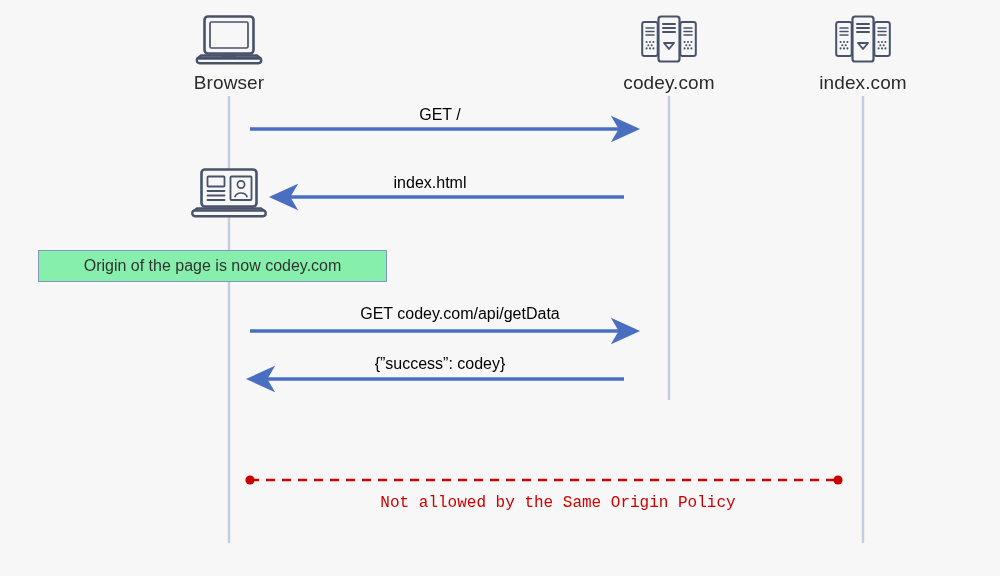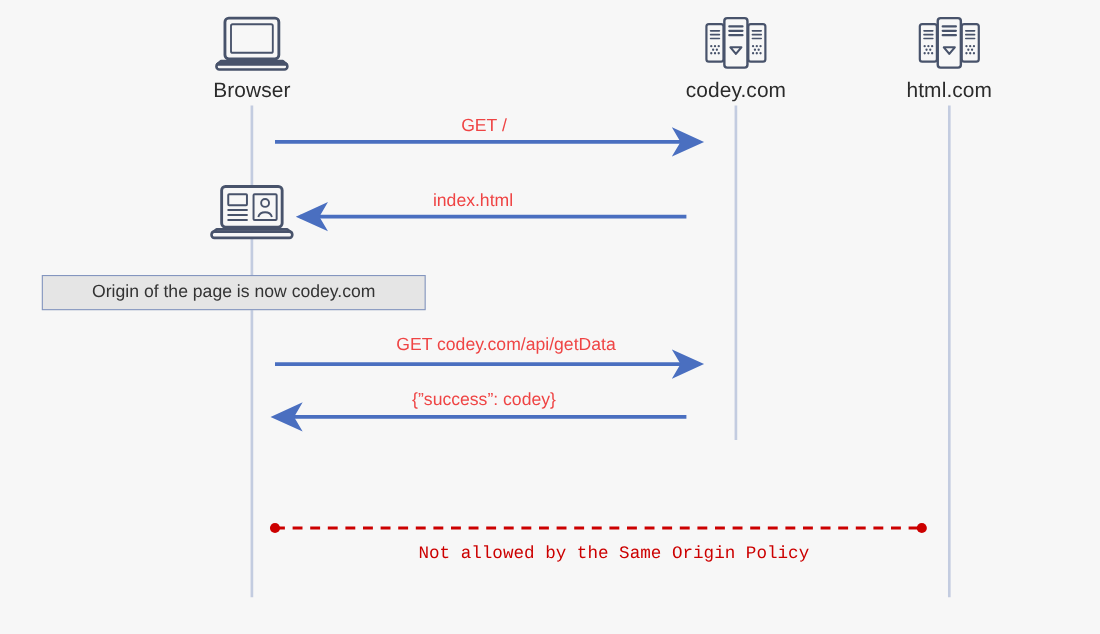--- a/index.html
+++ b/index.html
@@ -26,32 +26,32 @@
     font-size: 19px;
     color: #2b2b2b;
     text-align: center;
     white-space: nowrap;
     transform: translateX(-50%);
     letter-spacing: 0.1px;
   }
   .msg-label {
     position: absolute;
     font-size: 16px;
-    color: #ef4444;
+    color: #000000;
     text-align: center;
     white-space: nowrap;
     transform: translateX(-50%);
   }
   .msg-label.denied {
     color: #cc0000;
     font-family: Liberation Mono, monospace;
   }
   .note-box {
     position: absolute;
-    background: #e5e5e5;
+    background: #86efac;
     border: 1.5px solid #8496bf;
     box-sizing: border-box;
     display: flex;
     align-items: center;
     justify-content: center;
     font-size: 16px;
     color: #333333;
     white-space: nowrap;
   }
   .icon-wrap {
@@ -177,21 +177,21 @@
       <circle cx="52" cy="17.5" r="3.6" fill="none" stroke="#48536b" stroke-width="1.7"></circle>
       <path d="M45.8,30.2 a6.4,5.6 0 0 1 12.4,0" fill="none" stroke="#48536b" stroke-width="1.7"></path>
 
       <path d="M4,44.5 L76,44.5 L72,41.5 L8,41.5 Z" fill="none" stroke="#48536b" stroke-width="2.4" stroke-linejoin="round"></path>
       <rect x="3.3" y="43.6" width="73.4" height="5.6" rx="2.6" ry="2.6" fill="#f7f7f7" stroke="#48536b" stroke-width="2.4"></rect>
     </svg>
   </div>
 
   <div class="participant-label" style="left:229px; top:72px;">Browser</div>
   <div class="participant-label" style="left:669px; top:72px;text-align:right;">codey.com</div>
-  <div class="participant-label" style="left:863px; top:72px;">html.com</div>
+  <div class="participant-label" style="left:863px; top:72px;">index.com</div>
 
   <div class="msg-label" style="left:440px; top:106px;">GET /</div>
   <div class="msg-label" style="left:430px; top:174px;">index.html</div>
   <div class="msg-label" style="left:460px; top:305px;">GET codey.com/api/getData</div>
   <div class="msg-label" style="left:440px; top:355px;">{”success”: codey}</div>
   <div class="msg-label denied" style="left:558px; top:494px;">Not allowed by the Same Origin Policy</div>
 
   <div class="note-box" style="left:38px; top:250px; width:349px; height:32px;">
     <span>Origin of the page is now codey.com</span>
   </div>

